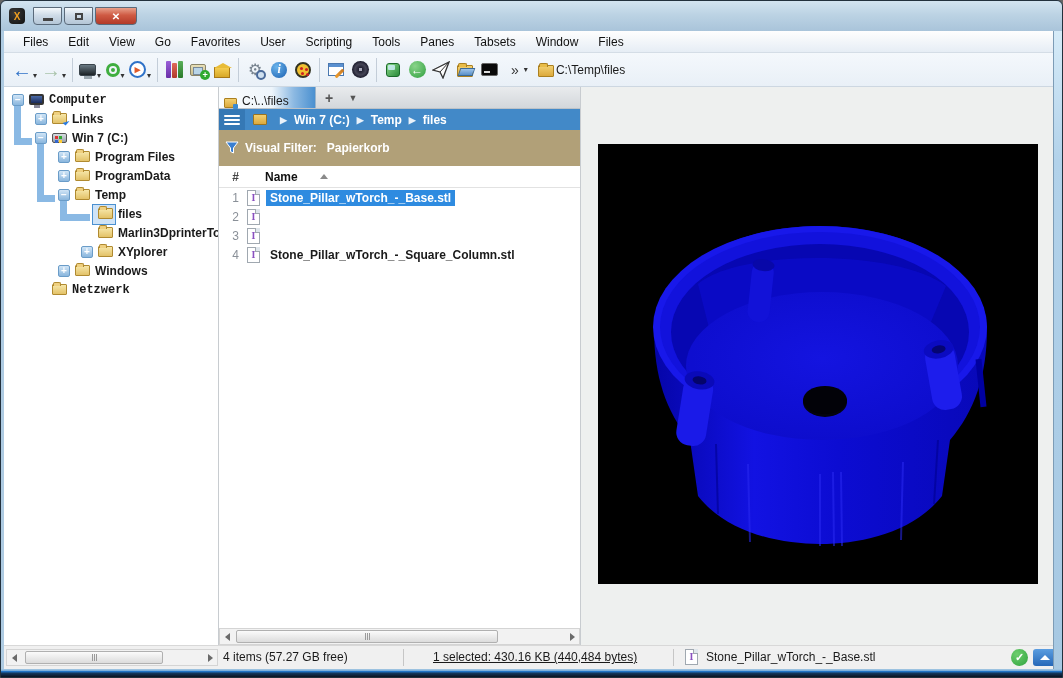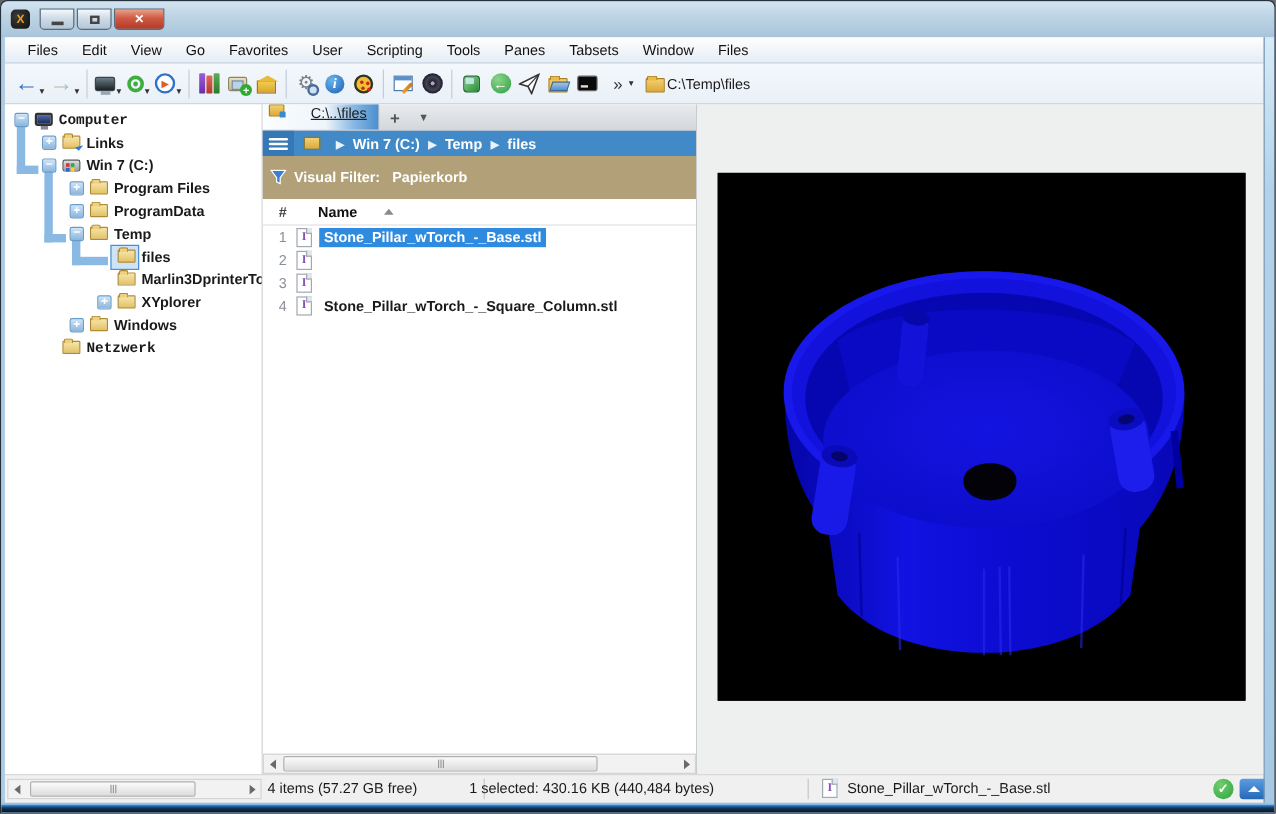--- a/index.html
+++ b/index.html
@@ -106,23 +106,23 @@
   .sb-arrow{width:14px;height:100%;display:flex;align-items:center;justify-content:center;}
   .sb-arrow i{width:0;height:0;border-top:4px solid transparent;border-bottom:4px solid transparent;}
   .sb-arrow .left{border-right:5px solid #6a6a6a;}
   .sb-arrow .right{border-left:5px solid #6a6a6a;}
   .sb-track{flex:1;position:relative;height:100%;}
   .sb-thumb{position:absolute;top:1px;bottom:1px;border:1px solid #b0b0b0;border-radius:2px;
     background:linear-gradient(#fbfbfb,#dcdcdc);display:flex;align-items:center;justify-content:center;gap:1px;}
   .sb-thumb i{width:1px;height:7px;background:#9a9a9a;}
   
   .tabstrip{height:22px;background:linear-gradient(#e9ebed,#d3d7db);border-bottom:1px solid #bcc2c8;display:flex;align-items:stretch;}
-  .tab{width:97px;display:flex;align-items:flex-start;gap:22px;padding-left:5px;
+  .tab{width:97px;display:flex;align-items:flex-end;gap:5px;padding-left:5px;
     background:linear-gradient(90deg,#fbfdfe 0%,#eef5fb 55%,#8cb9e2 78%,#4a90d0 100%);
-    border-right:1px solid #9ab4cc;text-decoration:underline;}
+    border-right:1px solid #9ab4cc;}
   .tab .mini-fold{width:13px;height:10px;background:linear-gradient(#f2d070,#dca93c);border:1px solid #ab801f;border-radius:1px;position:relative;}
   .tab .mini-fold::after{content:"";position:absolute;right:-2px;bottom:-2px;width:5px;height:5px;background:#3a8ad0;border-radius:1px;}
   .tab-label{color:#1a1a1a;}
   .tab-plus{width:26px;display:flex;align-items:center;justify-content:center;color:#555;font-size:14px;font-weight:bold;}
   .tab-dd{width:22px;display:flex;align-items:center;justify-content:center;color:#555;font-size:9px;}
   .breadcrumb{height:21px;background:#4289c8;display:flex;align-items:center;color:#fff;font-weight:600;}
   .bc-burger{width:26px;height:100%;background:#3578b5;display:flex;flex-direction:column;justify-content:center;gap:2px;padding:0 5px;}
   .bc-burger i{display:block;height:2px;background:#fff;border-radius:1px;}
   .bc-fold{margin:0 6px 0 8px;width:14px;height:11px;background:linear-gradient(#f2d070,#dca93c);border:1px solid #9a7420;border-radius:1px;position:relative;}
   .bc-sep{font-size:9px;margin:0 7px;color:#eaf2fa;}
@@ -512,21 +512,21 @@
             <i></i>
             <i></i>
           </div>
       </div>
       <div class="sb-arrow">
           <i class="right"></i>
         </div>
     </div>
     <span class="stext" style="left:219px;">4 items (57.27 GB free)</span>
     <div class="ssep" style="left:399px;"></div>
-    <span class="stext" style="left:387px;">1 selected: 430.16 KB (440,484 bytes)</span>
+    <span class="stext" style="left:429px;text-decoration:underline;">1 selected: 430.16 KB (440,484 bytes)</span>
     <div class="ssep" style="left:669px;"></div>
     <span class="stl-ico" style="left:681px;top:3px;">
         <b>I</b>
       </span>
     <span class="stext" style="left:702px;">Stone_Pillar_wTorch_-_Base.stl</span>
     <div class="s-check" style="left:1007px;">✓</div>
     <div class="s-chevbtn" style="left:1029px;">
         <i></i>
       </div>
   </div>

